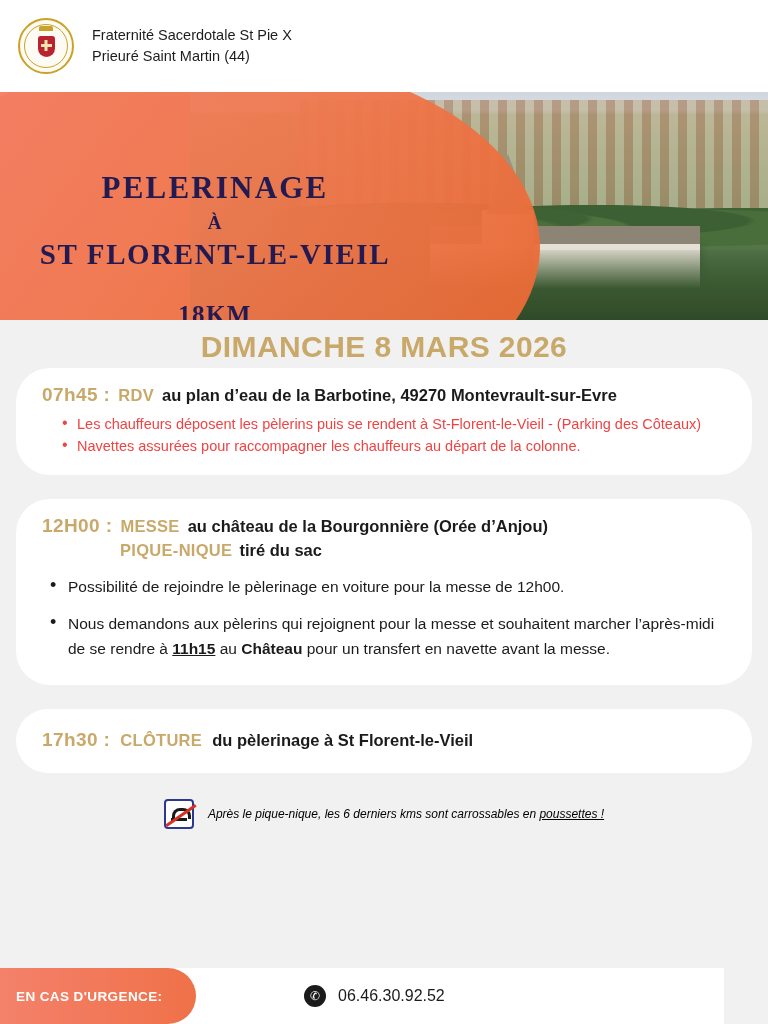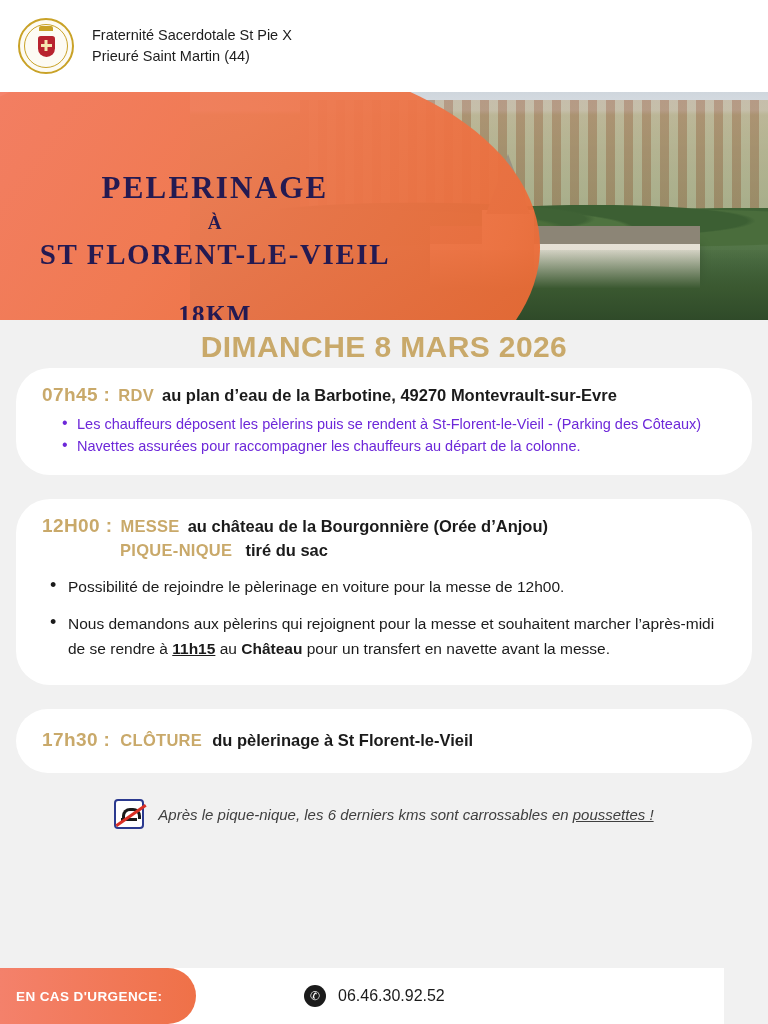--- a/index.html
+++ b/index.html
@@ -241,32 +241,32 @@
   }
   .bullets {
     margin: 7px 0 0 20px;
     padding: 0;
     list-style: none;
   }
   .bullets li {
     position: relative;
     padding-left: 15px;
     font-size: 14.5px;
-    color: #6d28d9;
+    color: #ef4444;
     line-height: 22px;
   }
   .bullets li::before {
     content: "•";
     position: absolute; left: 0; top: -1px;
     font-size: 16px;
   }
   .card2-head2 {
     margin-top: 4px;
     margin-left: 78px;
-    display: flex; align-items: baseline; gap: 13px;
+    display: flex; align-items: baseline; gap: 7px;
   }
   .big-bullets {
     margin: 14px 0 0 8px;
     padding: 0;
     list-style: none;
   }
   .big-bullets li {
     position: relative;
     padding-left: 18px;
     font-size: 15.5px;
@@ -319,23 +319,23 @@
     border-radius: 8px 8px 0 0;
   }
   .stroller-sign .bar {
     position: absolute;
     left: -3px; top: 50%;
     width: 36px; height: 3px;
     background: #d93025;
     transform: rotate(-35deg);
   }
   .note-text {
-    font-size: 15px;
+    font-size: 12px;
     font-style: italic;
-    color: #404040;
+    color: #000000;
   }
   .note-text .u { text-decoration: underline; font-style: italic; font-weight: 400; }
 
   
   .footer {
     position: absolute;
     left: 0; bottom: 0;
     width: 724px; height: 56px;
     background: #ffffff;
     display: flex;

